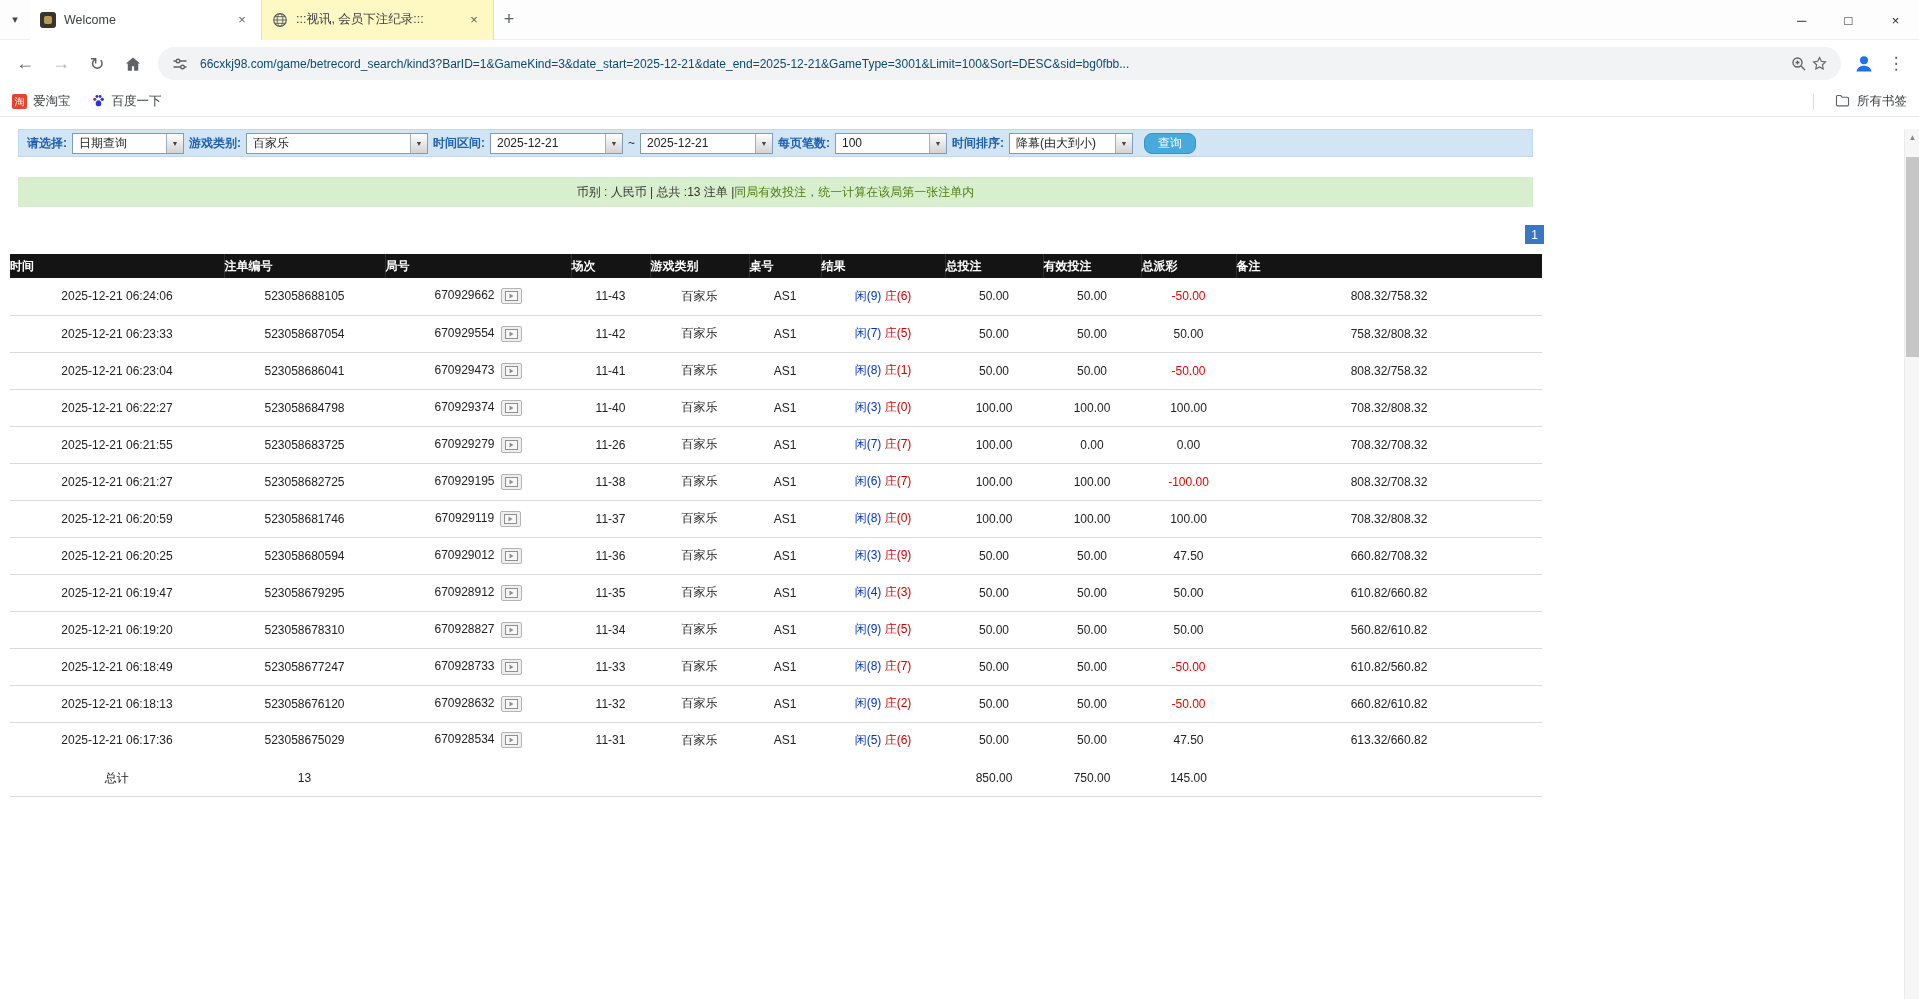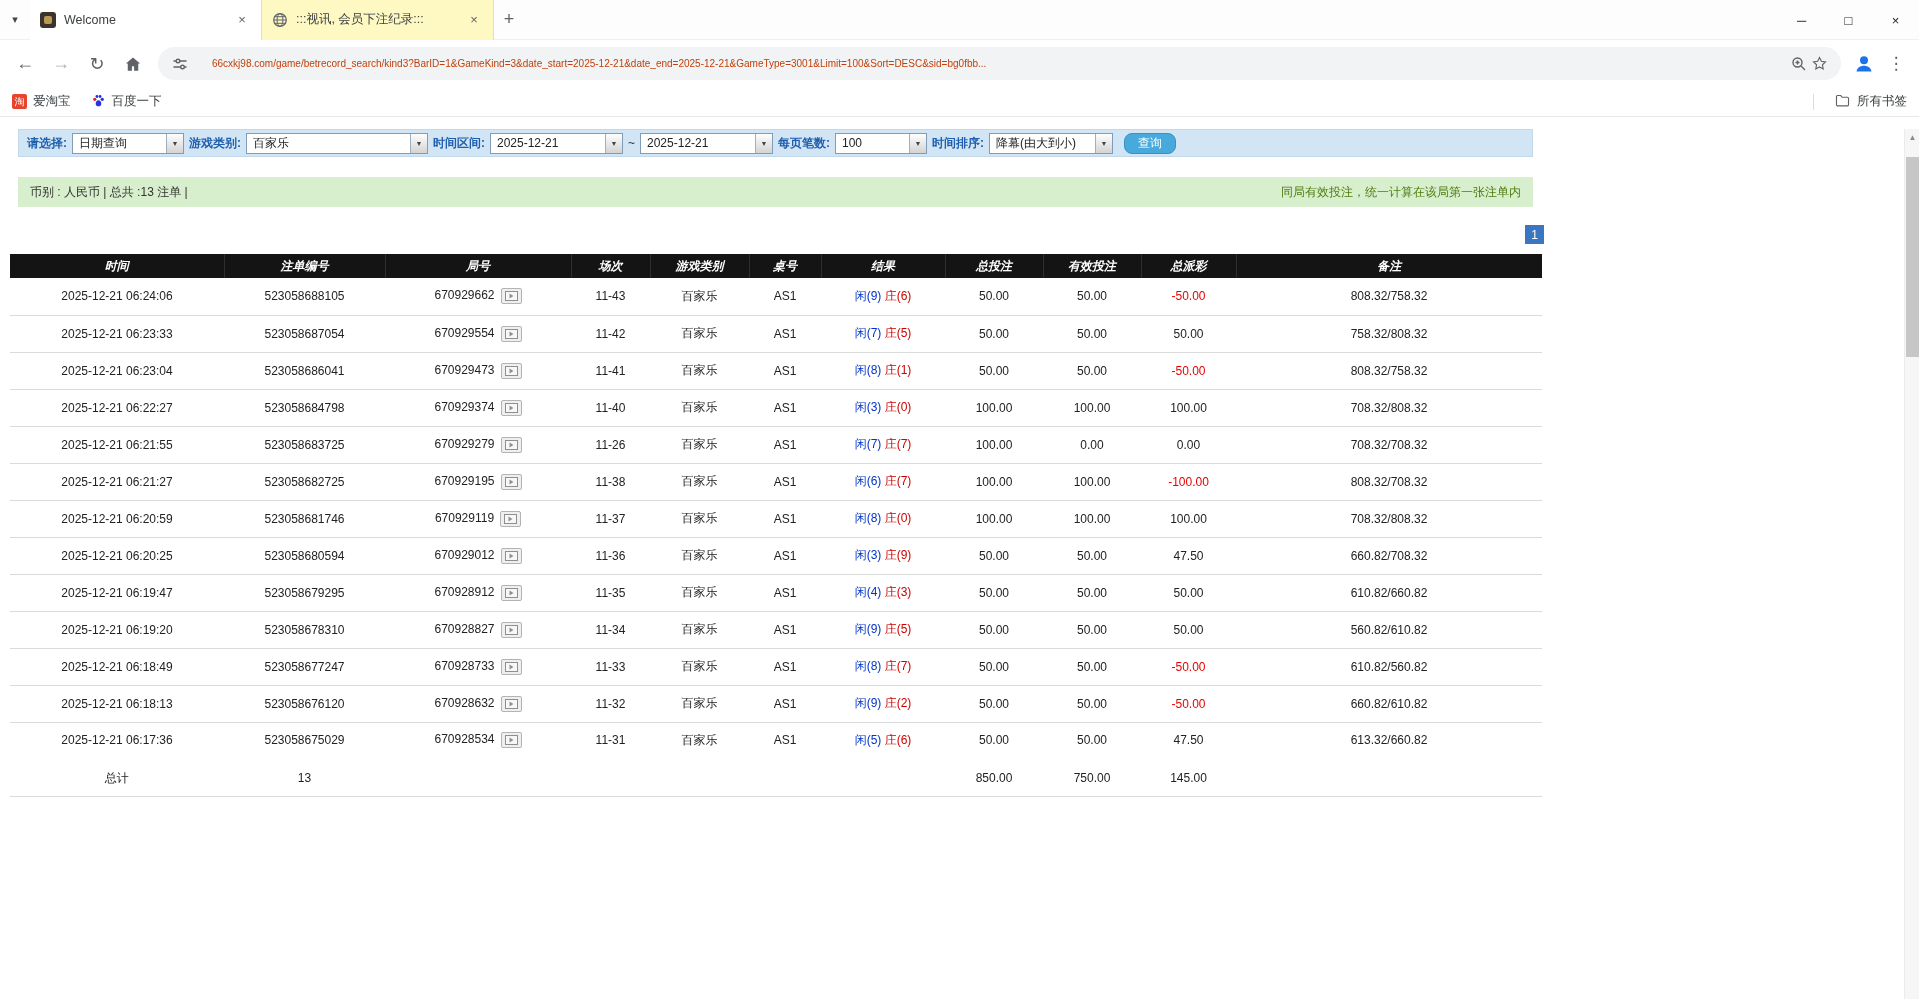--- a/index.html
+++ b/index.html
@@ -17,52 +17,52 @@
   .tab-title { flex:1; font-size:12.5px; color:#3c4043; white-space:nowrap; overflow:hidden; text-overflow:ellipsis; }
   .tab-close { width:18px; height:18px; display:flex; align-items:center; justify-content:center; color:#5f6368; font-size:13px; border-radius:50%; }
   .new-tab { width:30px; height:30px; display:flex; align-items:center; justify-content:center; font-size:18px; color:#5f6368; cursor:pointer; }
   .win-controls { position:absolute; right:0; top:0; height:40px; display:flex; }
   .win-btn { width:47px; height:40px; display:flex; align-items:center; justify-content:center; font-size:13px; color:#222; cursor:pointer; }
 
   .toolbar { height:47px; background:#fff; display:flex; align-items:center; padding:0 8px; gap:2px; }
   .nav-btn { width:34px; height:34px; border-radius:50%; display:flex; align-items:center; justify-content:center; font-size:18px; color:#5f6368; cursor:pointer; }
   .nav-btn.dim { color:#b0b3b8; }
   .addressbar { flex:1; height:33px; background:#f1f3f4; border-radius:17px; display:flex; align-items:center; padding:0 12px; margin:0 6px; min-width:0; }
-  .addr-url { flex:1; font-size:10px; color:#c2410c; white-space:nowrap; overflow:hidden; text-overflow:ellipsis; margin:0 22px; }
+  .addr-url { flex:1; font-size:12px; color:#0c4a6e; white-space:nowrap; overflow:hidden; text-overflow:ellipsis; margin:0 10px; }
   .addr-ico { width:20px; height:20px; flex:0 0 auto; display:flex; align-items:center; justify-content:center; cursor:pointer; }
   .right-ico { width:30px; height:30px; display:flex; align-items:center; justify-content:center; cursor:pointer; color:#5f6368; font-size:17px; }
 
   .bookmarks { height:30px; background:#fff; border-bottom:1px solid #e7e7e7; display:flex; align-items:center; padding:0 12px; gap:20px; }
   .bm { display:flex; align-items:center; gap:6px; font-size:12.5px; color:#3c4043; cursor:pointer; }
   .bm-badge { width:15px; height:15px; background:#e8432d; color:#fff; border-radius:2px; font-size:10px; line-height:15px; text-align:center; }
   .bm-spacer { flex:1; }
   .bm-sep { width:1px; height:16px; background:#dadce0; }
 
   
   .page { position:relative; width:1919px; height:882px; background:#fff; }
   .content { width:1552px;margin-top:12px; }
 
   .filter-bar { margin:3px 0 0 18px; width:1515px; height:28px; background:#d2e5f5; border:1px solid #c2d9ec; display:flex; align-items:center; gap:5px; padding:0 8px; font-size:12px; }
   .f-label { color:#1f5fae; font-weight:bold; white-space:nowrap; }
   .combo { display:inline-flex; align-items:center; height:21px; background:#fff; border:1px solid #7f9db9; }
   .combo-text { padding:16px 6px; font-size:12px; color:#222; white-space:nowrap; overflow:hidden; flex:1; }
   .combo-btn { width:17px; height:100%; background:linear-gradient(#fefefe,#d3d3d3); border-left:1px solid #9db0c0; display:flex; align-items:center; justify-content:center; font-size:7px; color:#444; cursor:pointer; }
-  .w1{width:112px}.w2{width:182px}.w3{width:133px}.w4{width:92px}.w5{width:124px}
+  .w1{width:112px}.w2{width:182px}.w3{width:133px}.w4{width:112px}.w5{width:124px}
   .tilde { color:#333; }
   .search-btn { margin-left:6px; height:21px; padding:0 13px; background:#47a9dc; border:1px solid #3a92c3; border-radius:8px; color:#fff; font-size:12px; cursor:pointer; }
 
-  .info-bar { margin:20px 0 0 18px; width:1515px; height:30px; background:#d8efcd; display:flex; align-items:center; justify-content:space-between; padding:0 12px; font-size:12px; }
+  .info-bar { margin:20px 0 0 18px; width:1515px; height:30px; background:#d8efcd; display:flex; align-items:center; justify-content:center; padding:0 12px; font-size:12px; }
   .info-left { color:#333; }
   .info-right { color:#4d7c0f; }
 
   .pager { margin:18px 8px 0 0; width:1544px; display:flex; justify-content:flex-end; }
   .page-btn { width:19px; height:19px; background:#3b76c0; color:#fff; font-size:12px; display:flex; align-items:center; justify-content:center; cursor:pointer; }
 
   table.bets { margin:10px 0 0 10px; width:1532px; border-collapse:collapse; table-layout:fixed; }
-  table.bets th { background:#141414; color:#fff; font-size:12px; font-weight:bold; height:24px; text-align:center; border-right:1px solid #2e2e2e;font-style:italic; }
+  table.bets th { background:#141414; color:#fff; font-size:12px; font-weight:bold; height:24px; text-align:left; border-right:1px solid #2e2e2e; }
   table.bets th:last-child { border-right:none; }
   table.bets td { height:37px; text-align:center; font-size:12px; color:#222; border-bottom:1px solid #dadada; background:#fff; overflow:hidden; white-space:nowrap; }
   td.blue, .blue { color:#06c; }
   .player { color:#0033cc; }
   .banker { color:#cc0000; }
   td.payout.neg { color:#e60000; }
   .round-icon { display:inline-flex; align-items:center; justify-content:center; width:21px; height:16px; background:#efefef; border:1px solid #b3b3b3; border-radius:2px; margin-left:6px; vertical-align:middle; cursor:pointer; }
   tfoot td { background:#8e8e8e; color:#fff; height:26px; font-size:12px; text-align:center; border-top:3px solid #fff; border-right:1px solid rgba(255,255,255,.5); border-bottom:none; }
   tfoot td:last-child { border-right:none; }
 

